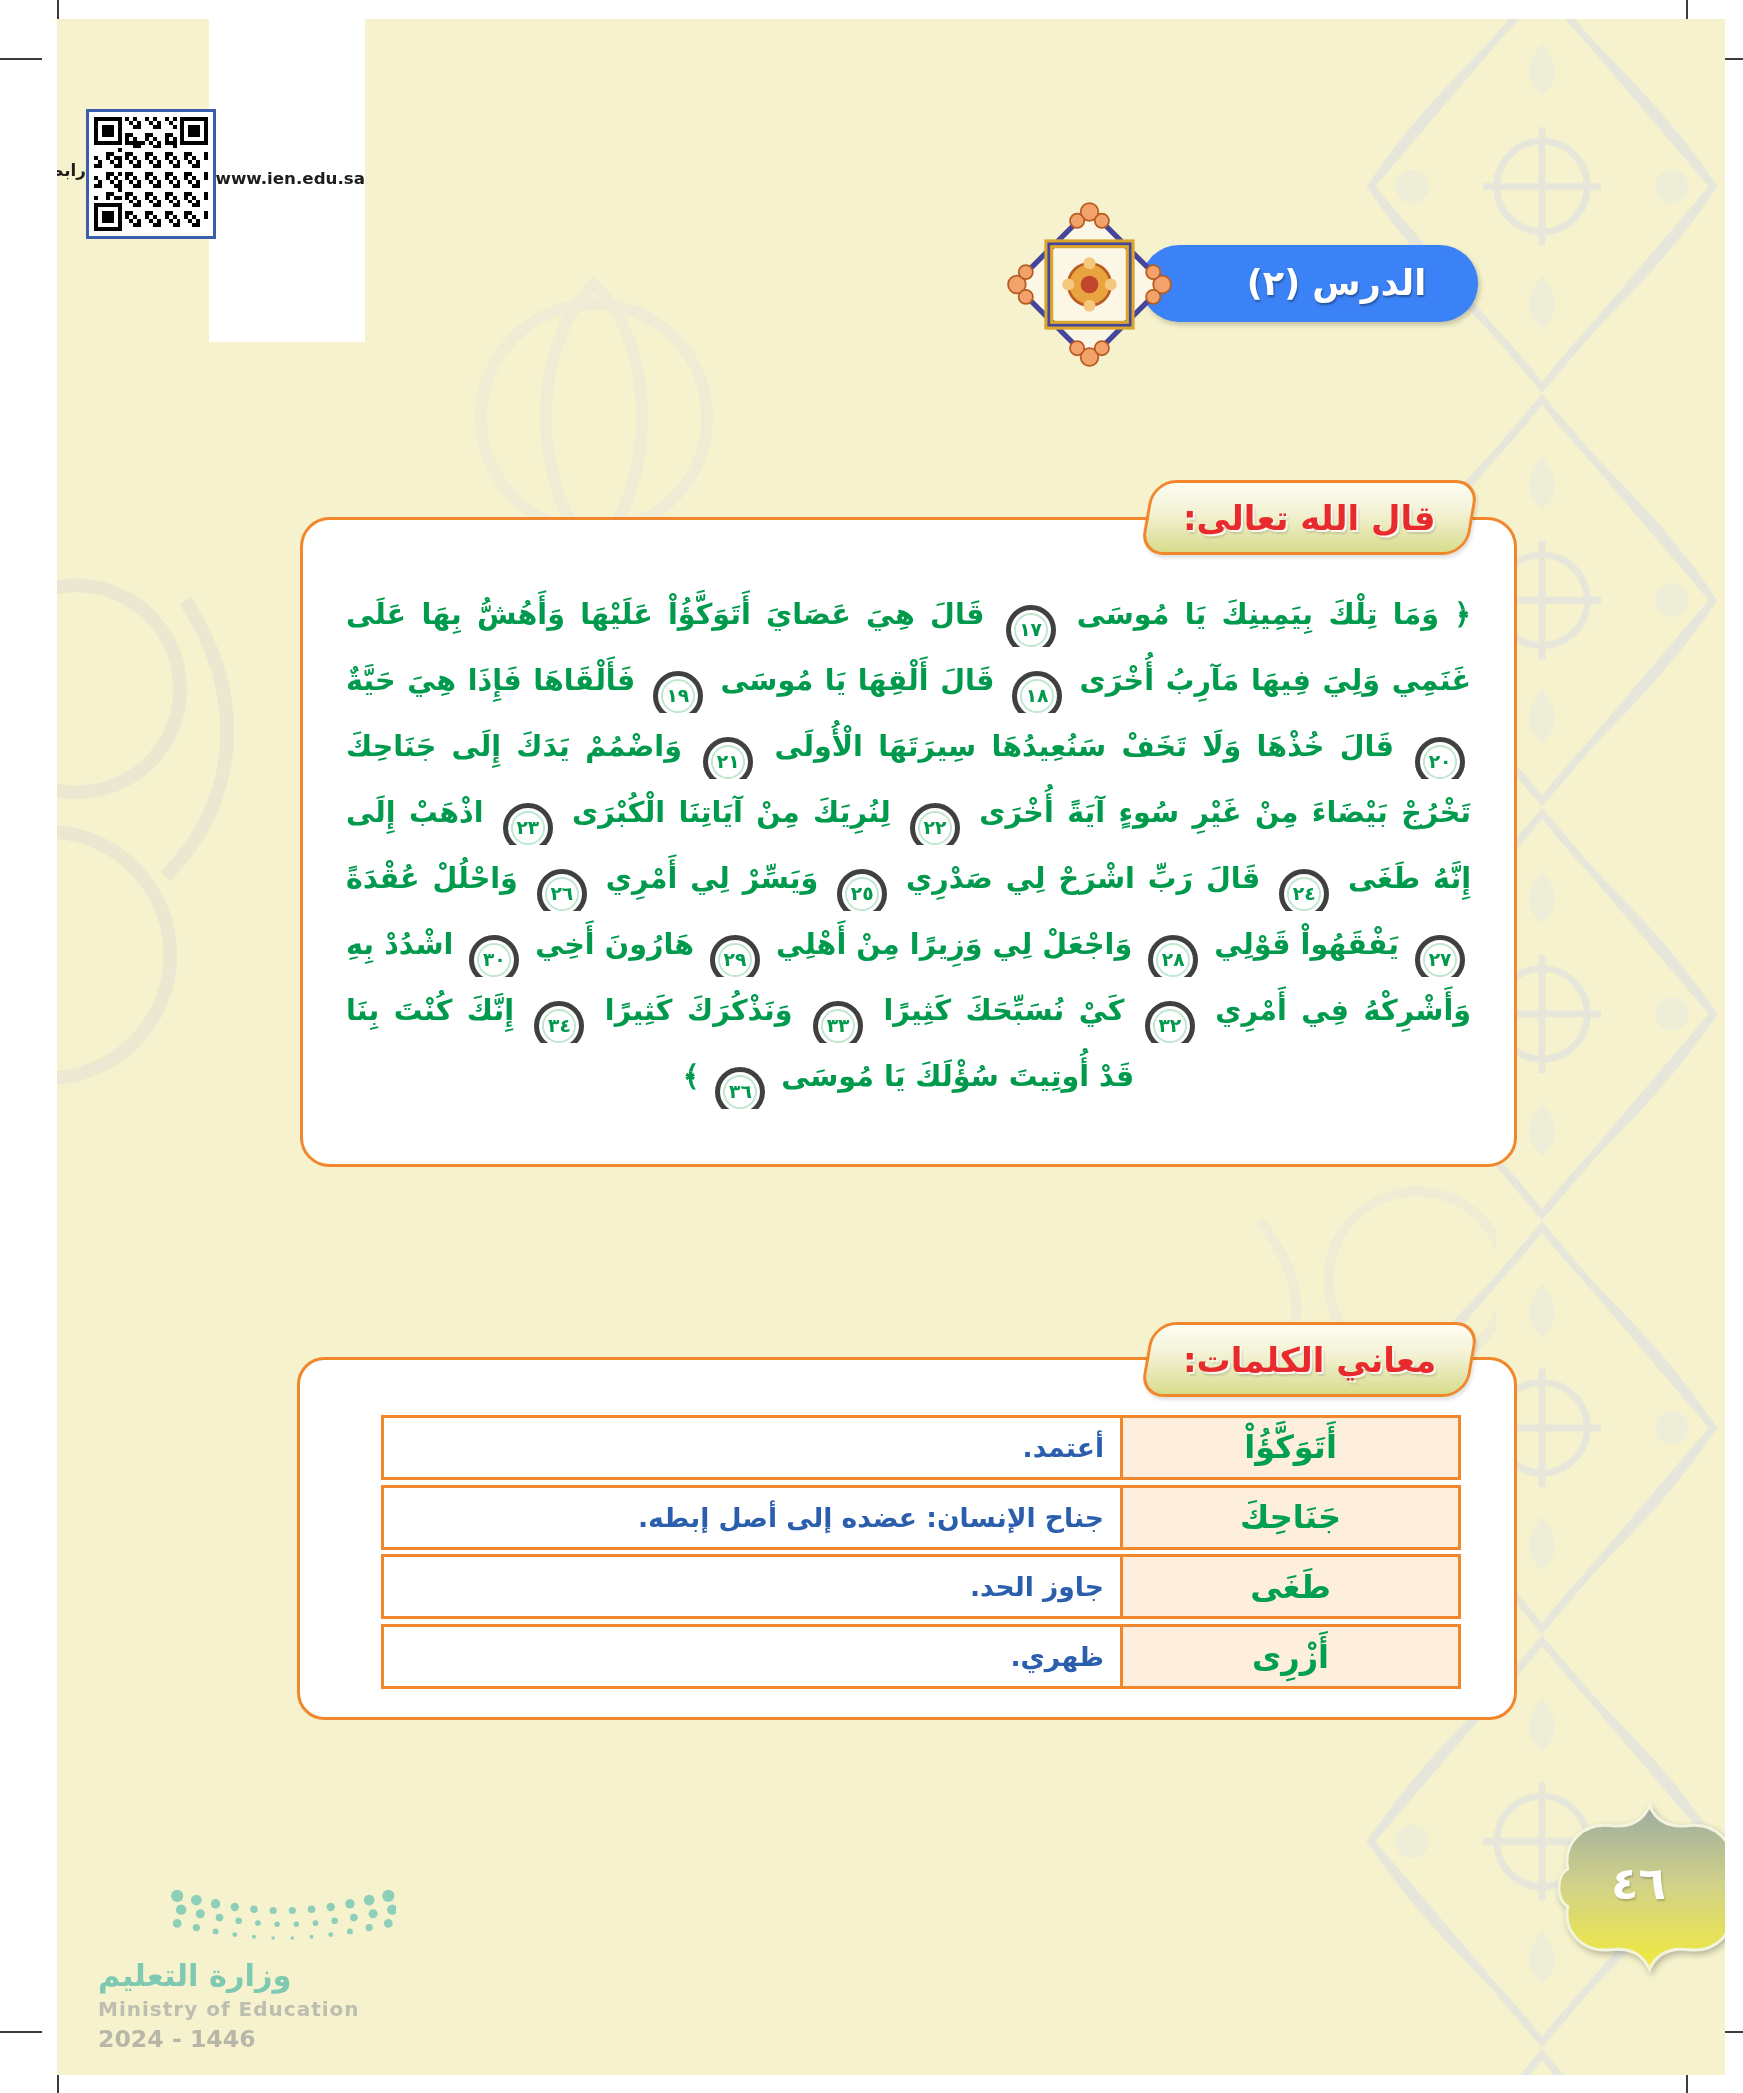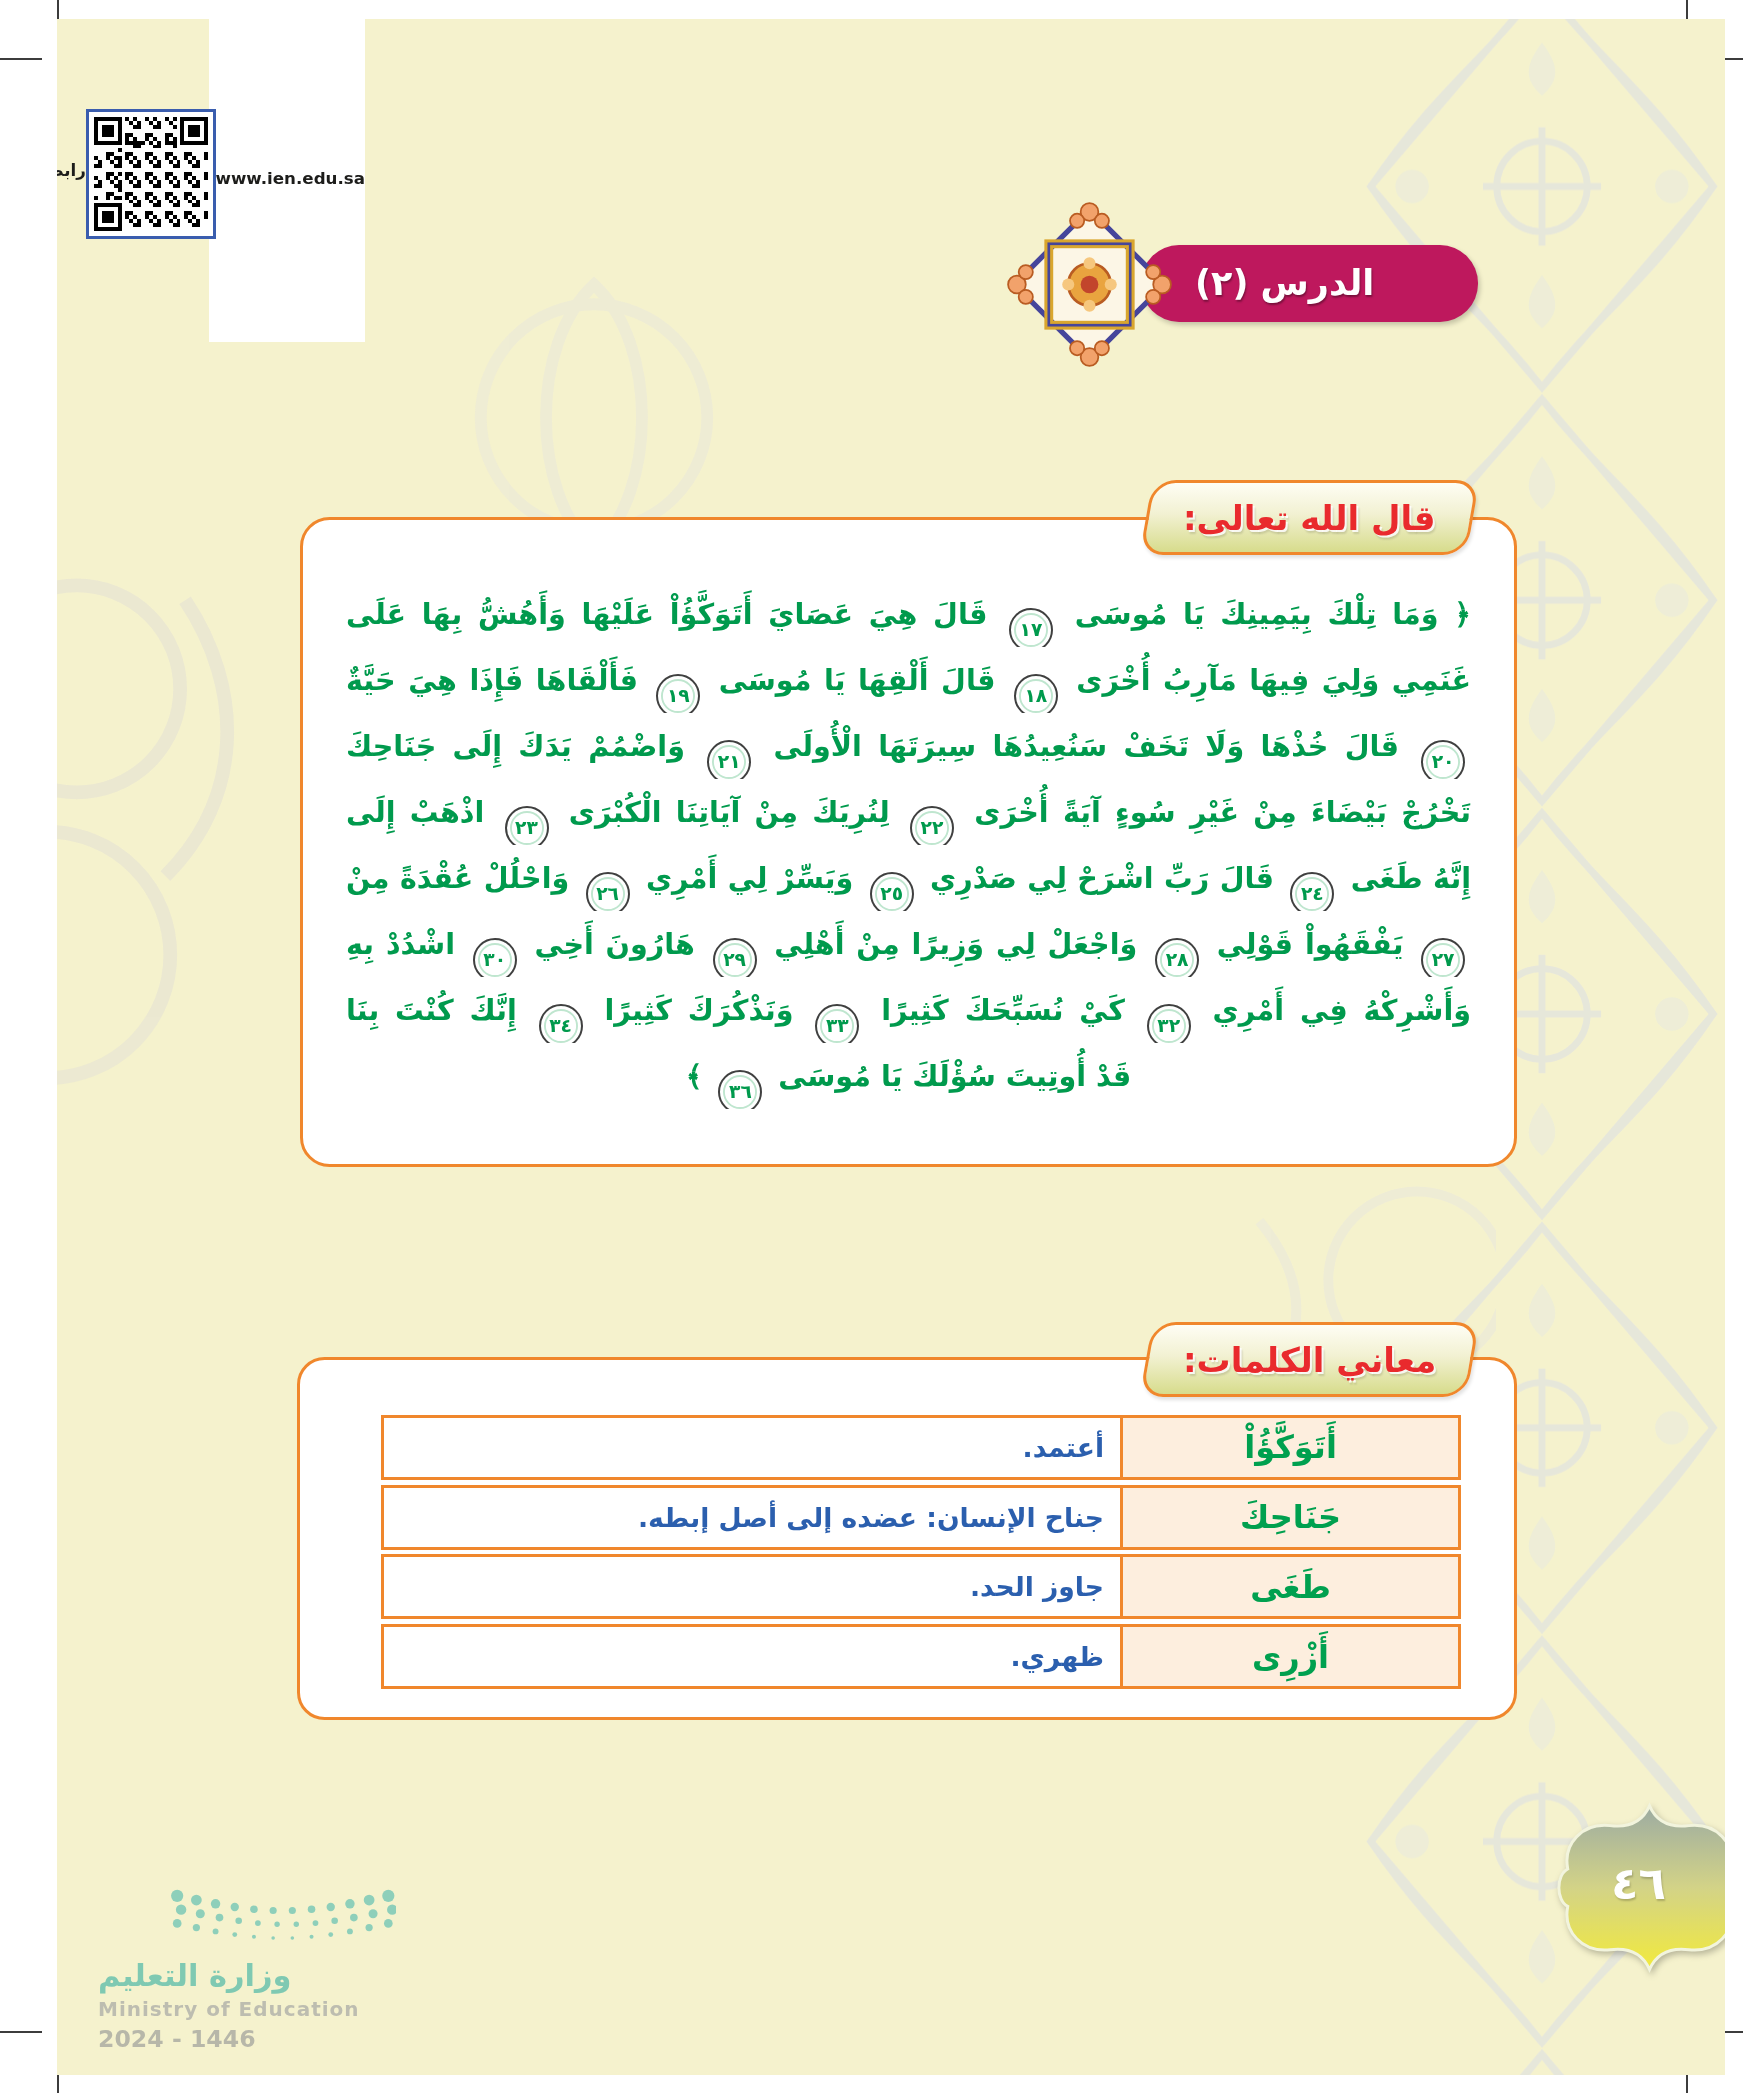--- a/index.html
+++ b/index.html
@@ -14,39 +14,39 @@
   .wm{position:absolute;}
 
   
   .qr-strip{position:absolute;left:152px;top:0;width:156px;height:323px;background:#ffffff;display:flex;flex-direction:row;align-items:center;justify-content:flex-end;padding-bottom:11.8px;box-sizing:border-box;}
   .qr-label{font-size:16.7px;font-weight:bold;color:#1d1d1b;margin-bottom:7.9px;white-space:nowrap;direction:rtl;}
   .qr-frame{width:114px;height:114px;border:3px solid #3a5dae;background:#fff;padding:4.9px;box-sizing:content-box;}
   .qr-frame svg{width:114px;height:114px;display:block;}
   .qr-url{font-size:16.7px;font-weight:bold;color:#1d1d1b;margin-top:6.9px;}
 
   
-  .lesson-pill{position:absolute;left:1084px;top:226px;width:337px;height:77px;background:#be185d;border-radius:38px;z-index:2;display:flex;align-items:center;padding-left:54px;box-sizing:border-box;box-shadow:2px 3px 4.9px rgba(0,0,0,.2);}
+  .lesson-pill{position:absolute;left:1084px;top:226px;width:337px;height:77px;background:#3b82f6;border-radius:38px;z-index:2;display:flex;align-items:center;justify-content:center;padding-left:54px;box-sizing:border-box;box-shadow:2px 3px 4.9px rgba(0,0,0,.2);}
   .lesson-pill span{color:#fff;font-size:35px;font-weight:bold;direction:rtl;text-shadow:1px 2px 2px rgba(0,0,0,.35);}
   .title-box{position:absolute;left:376px;top:173px;width:739px;height:189px;box-sizing:border-box;background:radial-gradient(ellipse at 50% 62%,#ffffff 0%,#f8f6dd 48%,#eae8ba 100%);border:3.9px solid #1ba351;border-radius:39px;box-shadow:inset 0 0 0 3.9px rgba(255,255,255,.95),3px 3.9px 5.9px rgba(0,0,0,.18);z-index:3;display:flex;flex-direction:column;justify-content:center;align-items:center;padding-right:99px;}
   .title-line{font-size:45px;font-weight:bold;color:#8e2f3a;direction:rtl;line-height:1.45;
     text-shadow:-2px -2px 0 #fff,2px -2px 0 #fff,-2px 2px 0 #fff,2px 2px 0 #fff,0 -2px 0 #fff,0 2px 0 #fff,-2px 0 0 #fff,2px 0 0 #fff,3.9px 4.9px 3px rgba(0,0,0,.3);}
   .ornament{position:absolute;left:944px;top:177px;width:177px;height:177px;z-index:4;}
 
   
   .sec-header{position:absolute;width:327px;height:75px;box-sizing:border-box;background:linear-gradient(180deg,#fefdf4 0%,#f2f1d2 45%,#d7dc8c 100%);border:3.9px solid #f0872c;border-radius:23.6px;transform:skewX(-10deg);display:flex;align-items:center;justify-content:center;z-index:5;box-shadow:2px 3px 3.9px rgba(0,0,0,.12);}
   .sec1{left:1089px;top:461px;}
   .sec2{left:1089px;top:1303px;}
   .sec-txt{transform:skewX(10deg);color:#e92a2d;font-weight:bold;font-size:34px;direction:rtl;text-shadow:2px 2px 0 rgba(255,255,255,.85),3px 3.9px 2px rgba(0,0,0,.12);}
 
   
   .quran-box{position:absolute;left:243px;top:498px;width:1217px;height:650px;box-sizing:border-box;background:#fff;border:3.9px solid #f0872c;border-radius:29.6px;z-index:1;overflow:hidden;}
   .quran-text{direction:rtl;padding:61px 43px 0 43px;}
   .qline{font-size:28.6px;line-height:66px;height:66px;overflow:hidden;color:#009a4d;font-weight:bold;text-align:justify;text-align-last:justify;}
   .qline.center{text-align:center;text-align-last:center;}
-  .vn{display:inline-flex;align-items:center;justify-content:center;width:40px;height:40px;margin:0 5.9px;border:2px solid #404040;border-radius:50%;box-shadow:inset 0 0 0 3px #fff,inset 0 0 0 4.9px #bfe6cf;font-size:18.7px;font-weight:bold;color:#009a4d;vertical-align:-12.8px;background:#fff;}
+  .vn{display:inline-flex;align-items:center;justify-content:center;width:40px;height:40px;margin:0 5.9px;border:5px solid #404040;border-radius:50%;box-shadow:inset 0 0 0 3px #fff,inset 0 0 0 4.9px #bfe6cf;font-size:18.7px;font-weight:bold;color:#009a4d;vertical-align:-12.8px;background:#fff;}
 
   
   .meanings-box{position:absolute;left:240px;top:1338px;width:1220px;height:363px;box-sizing:border-box;background:#fff;border:3.9px solid #f0872c;border-radius:27.6px;z-index:1;}
   .mtable{position:absolute;right:53px;top:55px;width:1080px;direction:rtl;}
   .mrow{display:flex;height:65px;box-sizing:border-box;border:3px solid #f0872c;margin-bottom:4.9px;background:#fff;}
   .mword{flex:0 0 335px;background:#fdeede;border-left:3px solid #f0872c;display:flex;align-items:center;justify-content:center;color:#00a04f;font-weight:bold;font-size:32px;}
   .mdef{flex:1;display:flex;align-items:center;padding-right:16px;color:#2b5fae;font-weight:bold;font-size:26.6px;}
 
   
   .badge-svg{position:absolute;left:1494px;top:1783px;width:197px;height:197px;z-index:2;filter:drop-shadow(2px 3px 3px rgba(0,0,0,.25));}

